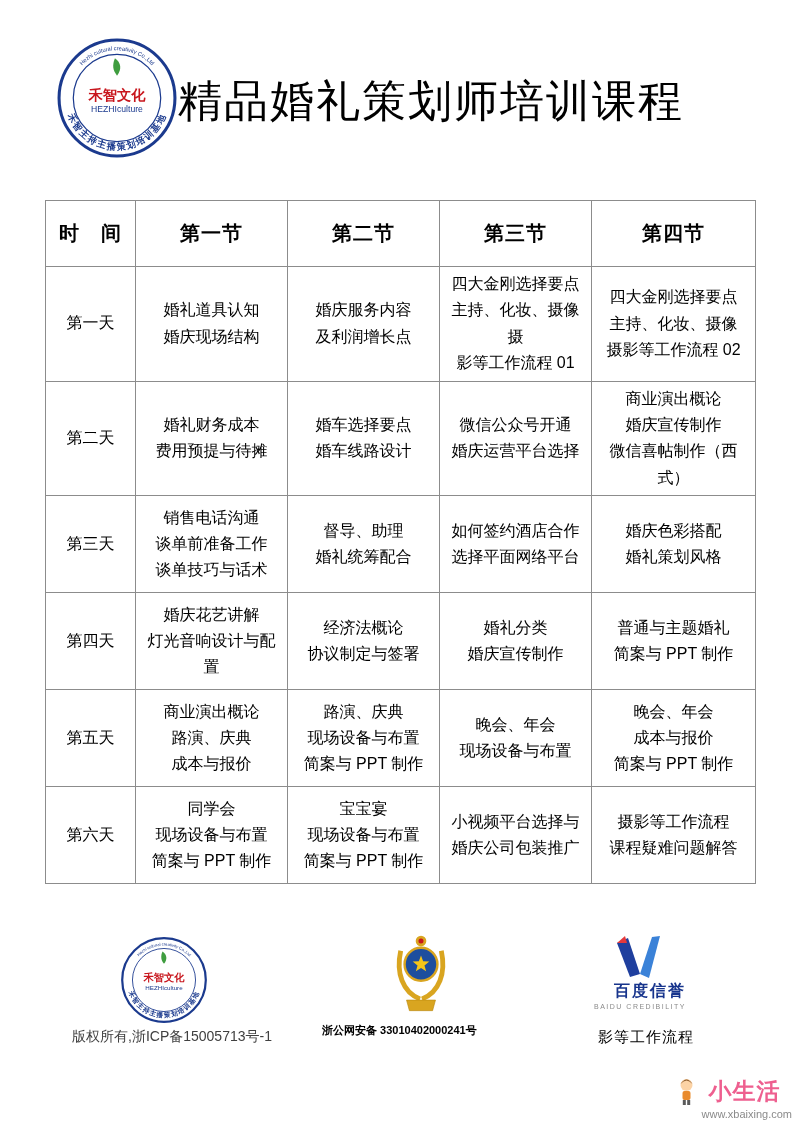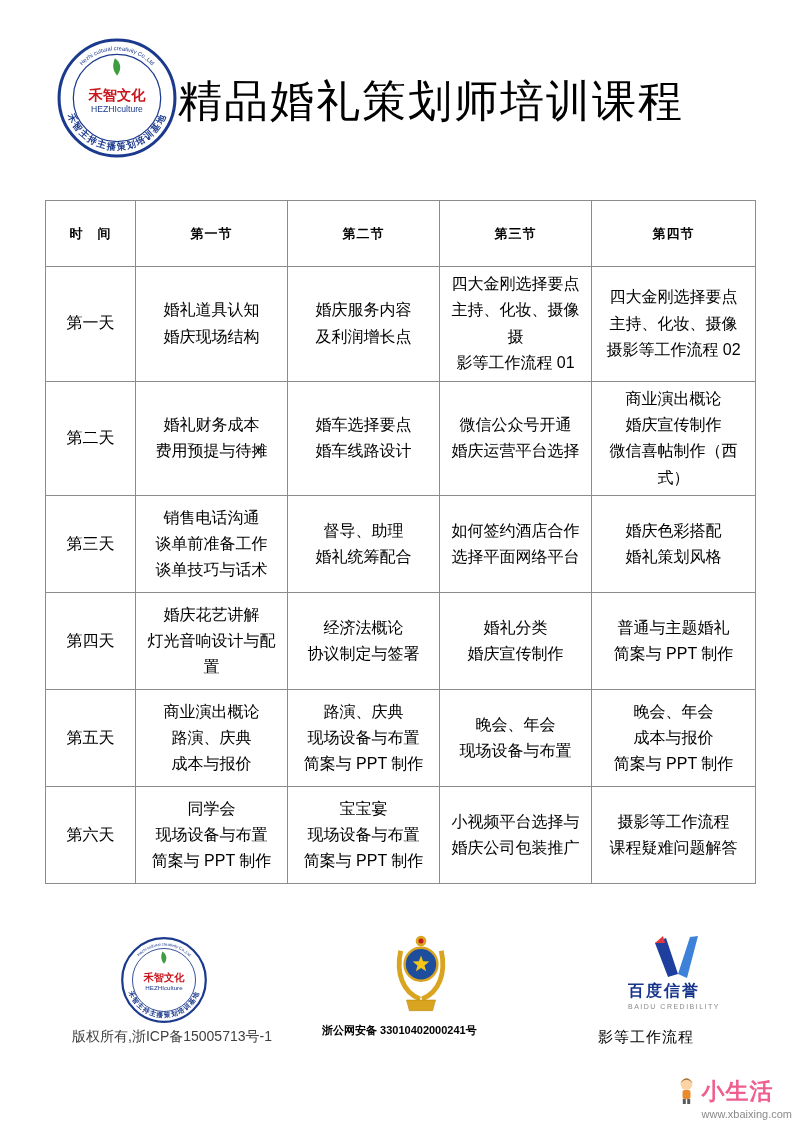--- a/index.html
+++ b/index.html
@@ -34,45 +34,45 @@
     table-layout: fixed;
     margin: 38px 0 0 45px;
     width: 710px;
   }
   .course-table th, .course-table td {
     border: 1px solid #8c8c8c;
     text-align: center;
     vertical-align: middle;
   }
   .course-table thead tr { height: 66px; }
-  .course-table thead th { font-size: 13px; font-weight: bold; letter-spacing: 1px; }
+  .course-table thead th { font-size: 20px; font-weight: bold; letter-spacing: 1px; }
   .course-table tbody tr { height: 97px; }
   .course-table tbody th.day-cell { font-size: 16px; font-weight: normal; }
   .course-table td {
     font-size: 16px;
     line-height: 1.65;
     white-space: pre-line;
     padding: 4px 6px;
   }
 
   
   .footer-seal { position: absolute; left: 120px; top: 936px; width: 88px; height: 88px; }
   .badge { position: absolute; left: 392px; top: 928px; width: 58px; height: 88px; }
-  .baidu-block { position: absolute; left: 628px; top: 934px; width: 96px; text-align: left; }
+  .baidu-block { position: absolute; left: 590px; top: 934px; width: 96px; text-align: right; }
   .baidu-logo { width: 48px; height: 44px; margin: 0 auto; display: block; }
   .baidu-name { font-size: 16px; font-weight: bold; color: #17348c; letter-spacing: 2px; margin-top: 3px; }
   .baidu-sub { font-size: 7px; color: #8a8a8a; letter-spacing: 1.5px; margin-top: 1px; }
 
   .copyright { position: absolute; left: 72px; top: 1028px; font-size: 14px; color: #404040; }
   .police-record { position: absolute; left: 322px; top: 1023px; font-size: 11px; font-weight: bold; color: #000; }
   .baidu-cert { position: absolute; left: 598px; top: 1028px; font-size: 15px; letter-spacing: 1px; color: #000; }
 
   
   .watermark { position: absolute; right: 8px; bottom: 8px; }
-  .wm-top { display: flex; gap: 5px; }
+  .wm-top { display: flex; align-items: center; gap: 12px; }
   .wm-name { font-size: 23px; font-weight: bold; color: #ee5f8f; letter-spacing: 1px; }
   .wm-url { font-size: 11px; color: #8a8a8a; margin-top: 1px; padding-left: 26px; text-align: center; }
 </style>
 </head>
 <body>
 
 <div class="page">
 
   <div class="header">
     <svg class="seal" viewBox="0 0 120 120">

